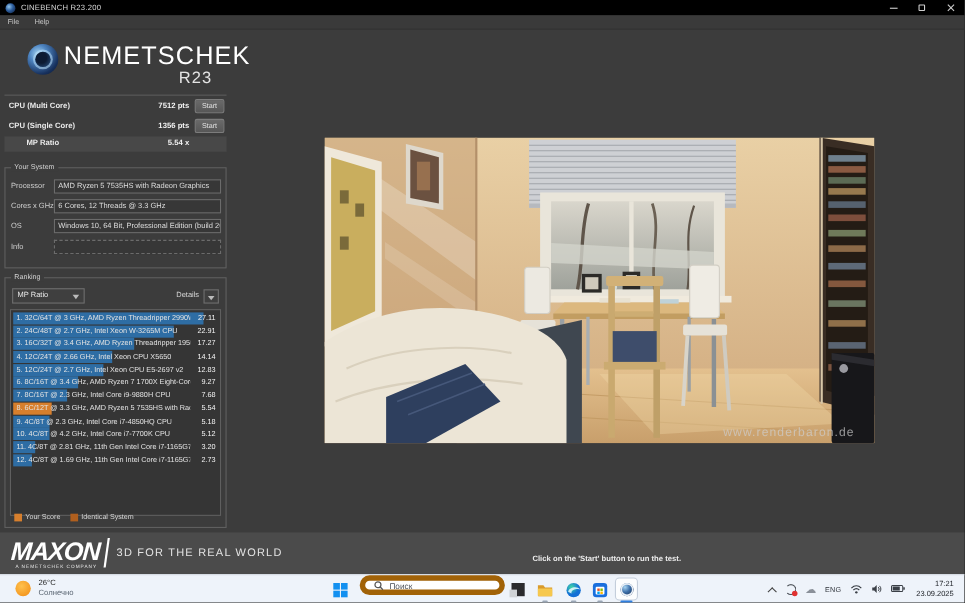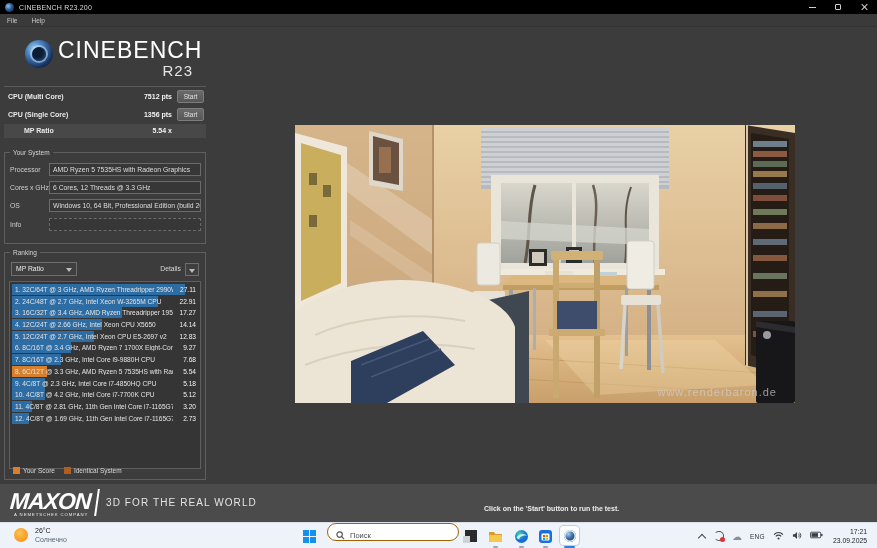--- a/index.html
+++ b/index.html
@@ -78,21 +78,21 @@
   .status-text{position:absolute;left:484px;top:21px;color:#ececec;font-size:7px;font-weight:bold;}
 
   
   .taskbar{position:absolute;left:0;top:522px;width:877px;height:26px;background:#eef3fa;border-top:1px solid #d9dfe8;}
   .weather{position:absolute;left:14px;top:3px;display:flex;align-items:center;cursor:pointer;}
   .sun{width:14px;height:14px;border-radius:50%;background:radial-gradient(circle at 40% 35%,#ffc14d,#f08a12);margin-right:7px;}
   .weather-temp{color:#222;font-size:7px;line-height:9px;}
   .weather-cond{color:#5a6572;font-size:7px;line-height:9px;}
   .win-logo{position:absolute;left:303px;top:7px;width:13px;height:13px;display:grid;grid-template-columns:6px 6px;grid-template-rows:6px 6px;gap:1px;cursor:pointer;}
   .win-logo span{background:#1390f0;}
-  .search-pill{position:absolute;left:327px;top:0;width:132px;height:18px;background:#fff;border:1px solid #a16207;border-radius:9px;display:flex;align-items:flex-end;padding-left:8px;cursor:text;}
+  .search-pill{position:absolute;left:327px;top:0;width:132px;height:18px;background:#fff;border:5px solid #a16207;border-radius:9px;display:flex;align-items:flex-start;padding-left:8px;cursor:text;}
   .search-pill svg{margin-right:5px;}
   .search-text{color:#4a4f57;font-size:7.5px;}
   .tb-icon{position:absolute;top:6px;width:15px;height:15px;cursor:pointer;}
   .run-dash{position:absolute;top:23px;width:5px;height:1.6px;background:#9aa6b5;border-radius:1px;}
   .cb-active{position:absolute;left:559px;top:2px;width:21px;height:21px;background:rgba(255,255,255,.8);border:1px solid #c4cedb;border-radius:4px;cursor:pointer;}
   .cb-sphere{position:absolute;left:3.5px;top:3.5px;width:12px;height:12px;border-radius:50%;
     background:radial-gradient(circle at 35% 32%, #a6d4f2 0%, #3c6ea8 40%, #101c38 100%);box-shadow:inset 0 0 0 1.5px #e8eef5;}
   .cb-underline{position:absolute;left:564px;top:23px;width:11px;height:2px;background:#2f7fe0;border-radius:1px;}
   .tray{position:absolute;right:0;top:0;height:26px;display:flex;align-items:center;}
   .tray-item{margin:0 4px;color:#3a3f46;font-size:8px;cursor:pointer;position:relative;}
@@ -127,21 +127,21 @@
 
   <div class="menubar">
     <span class="menu-item">File</span>
     <span class="menu-item">Help</span>
   </div>
 
   <div class="panel">
 
     <div class="logo-row">
       <span class="logo-sphere"></span>
-      <span class="logo-title">CINEBENCH</span>
+      <span class="logo-title">NEMETSCHEK</span>
       <span class="logo-version">R23</span>
     </div>
     <div class="sep" style="top:58px"></div>
 
     <div class="score-row" style="top:62px">
       <span class="score-label">CPU (Multi Core)</span>
       <span class="score-value">7512 pts</span>
       <span class="start-btn">Start</span>
     </div>
     <div class="score-row" style="top:80px">

